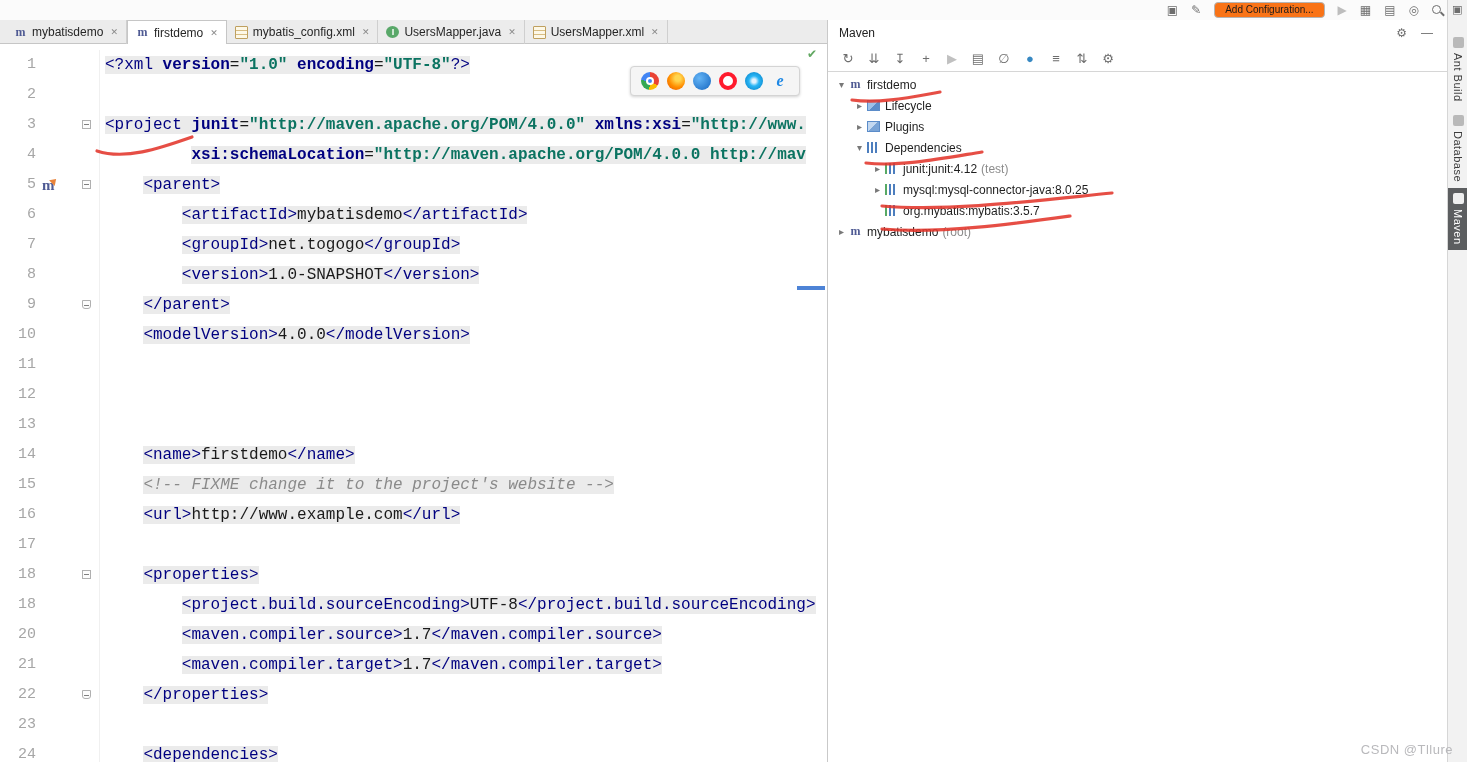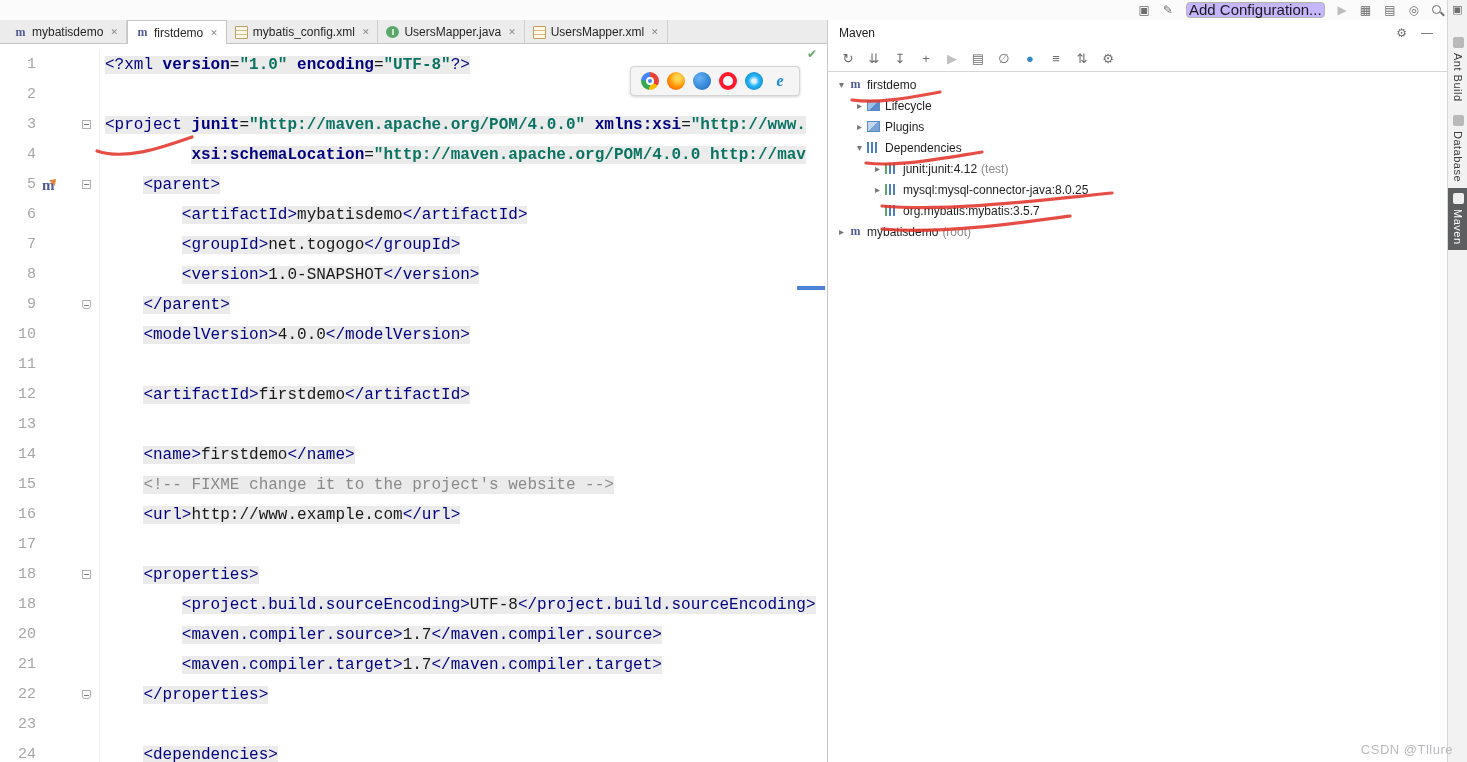--- a/index.html
+++ b/index.html
@@ -5,22 +5,22 @@
   *{margin:0;padding:0;box-sizing:border-box}
   html,body{width:1467px;height:762px;overflow:hidden;background:#fff;
     font-family:"Liberation Sans","DejaVu Sans",sans-serif}
   .app{position:relative;width:1467px;height:762px;background:#fff;overflow:hidden}
 
   
   .topbar{position:absolute;left:0;top:0;width:1467px;height:20px;background:#fbfbfb}
   .topbar-icons{position:absolute;right:26px;top:1px;height:17px;display:flex;align-items:center;gap:13px}
   .tbicon{font-size:12px;color:#6e6e6e;line-height:16px}
   .tbicon.dim{color:#bdbdbd}
-  .addcfg{height:16px;font-size:15px;color:#1a1a1a;background:#c4b5fd;border:1px solid #b4b4b4;
-    border-radius:4px;padding:0 2px;display:flex;align-items:center;cursor:default}
+  .addcfg{height:16px;font-size:10px;color:#1a1a1a;background:#f97316;border:1px solid #b4b4b4;
+    border-radius:4px;padding:0 10px;display:flex;align-items:center;cursor:default}
   .lens{position:relative;width:9px;height:9px;border:1.5px solid #6e6e6e;border-radius:50%;display:inline-block}
   .lens::after{content:"";position:absolute;left:7px;top:7px;width:5px;height:1.5px;background:#6e6e6e;transform:rotate(45deg)}
 
   
   .editor-pane{position:absolute;left:0;top:20px;width:827px;height:742px;background:#fff}
   .tabbar{position:absolute;left:0;top:0;width:100%;height:24px;background:#ececec;
     border-bottom:1px solid #c6c6c6;display:flex;align-items:stretch;padding-left:6px}
   .tab{height:24px;display:flex;align-items:center;gap:5px;padding:0 8px;font-size:12px;color:#262626;
     border-right:1px solid #cfcfcf;white-space:nowrap}
   .tab.active{background:#fff;border-left:1px solid #c6c6c6;border-top:1px solid #c6c6c6;
@@ -49,21 +49,21 @@
   .fold.start::after{content:"";position:absolute;left:1px;right:1px;top:3px;height:1px;background:#808080}
   .fold.end{border-radius:0 0 3px 3px}
   .fold.end::after{content:"";position:absolute;left:1px;right:1px;bottom:2px;height:1px;background:#808080}
   .code{flex:1;font-family:"Liberation Mono","DejaVu Sans Mono",monospace;font-size:16px;line-height:30px;
     overflow:hidden;padding-left:5px;white-space:pre}
   .chunk{background:#ebebeb}
   .tk-tag{color:#000080;font-weight:normal}
   .tk-attr{color:#000080;font-weight:bold}
   .tk-val{color:#0b7361;font-weight:bold}
   .tk-pln{color:#1a1a1a}
-  .tk-com{color:#8a8a8a;}
+  .tk-com{color:#8a8a8a;font-style:italic}
 
   .browser-popup{position:absolute;left:630px;top:22px;height:30px;display:flex;align-items:center;gap:8px;
     padding:0 10px;background:#f5f5f5;border:1px solid #d4d4d4;border-radius:4px;
     box-shadow:0 1px 3px rgba(0,0,0,.18);z-index:5}
   .bicon{position:relative;width:18px;height:18px;border-radius:50%;flex:0 0 18px}
   .b-chrome{background:conic-gradient(#ea4335 0 120deg,#fbbc05 120deg 185deg,#34a853 185deg 275deg,#4285f4 275deg 360deg)}
   .b-chrome::after{content:"";position:absolute;inset:5px;background:#4285f4;border:2px solid #fff;border-radius:50%}
   .b-firefox{background:radial-gradient(circle at 60% 35%,#ffd54f 0 18%,#ff8f00 55%,#e65100 100%)}
   .b-edge{background:radial-gradient(circle at 35% 35%,#64b5f6,#1565c0)}
   .b-opera{background:#fff;border:4px solid #ff1b2d}
@@ -225,21 +225,20 @@
           <div class="line">
             <div class="gutter">
               <span class="lnum">11</span>
             </div>
             <div class="code"></div>
           </div>
           <div class="line">
             <div class="gutter">
               <span class="lnum">12</span>
             </div>
-            <div class="code">    <span class="chunk"><span class="tk-tag">&lt;artifactId&gt;</span><span class="tk-pln">firstdemo</span><span class="tk-tag">&lt;/artifactId&gt;</span></span></div>
           </div>
           <div class="line">
             <div class="gutter">
               <span class="lnum">13</span>
             </div>
             <div class="code"></div>
           </div>
           <div class="line">
             <div class="gutter">
               <span class="lnum">14</span>

